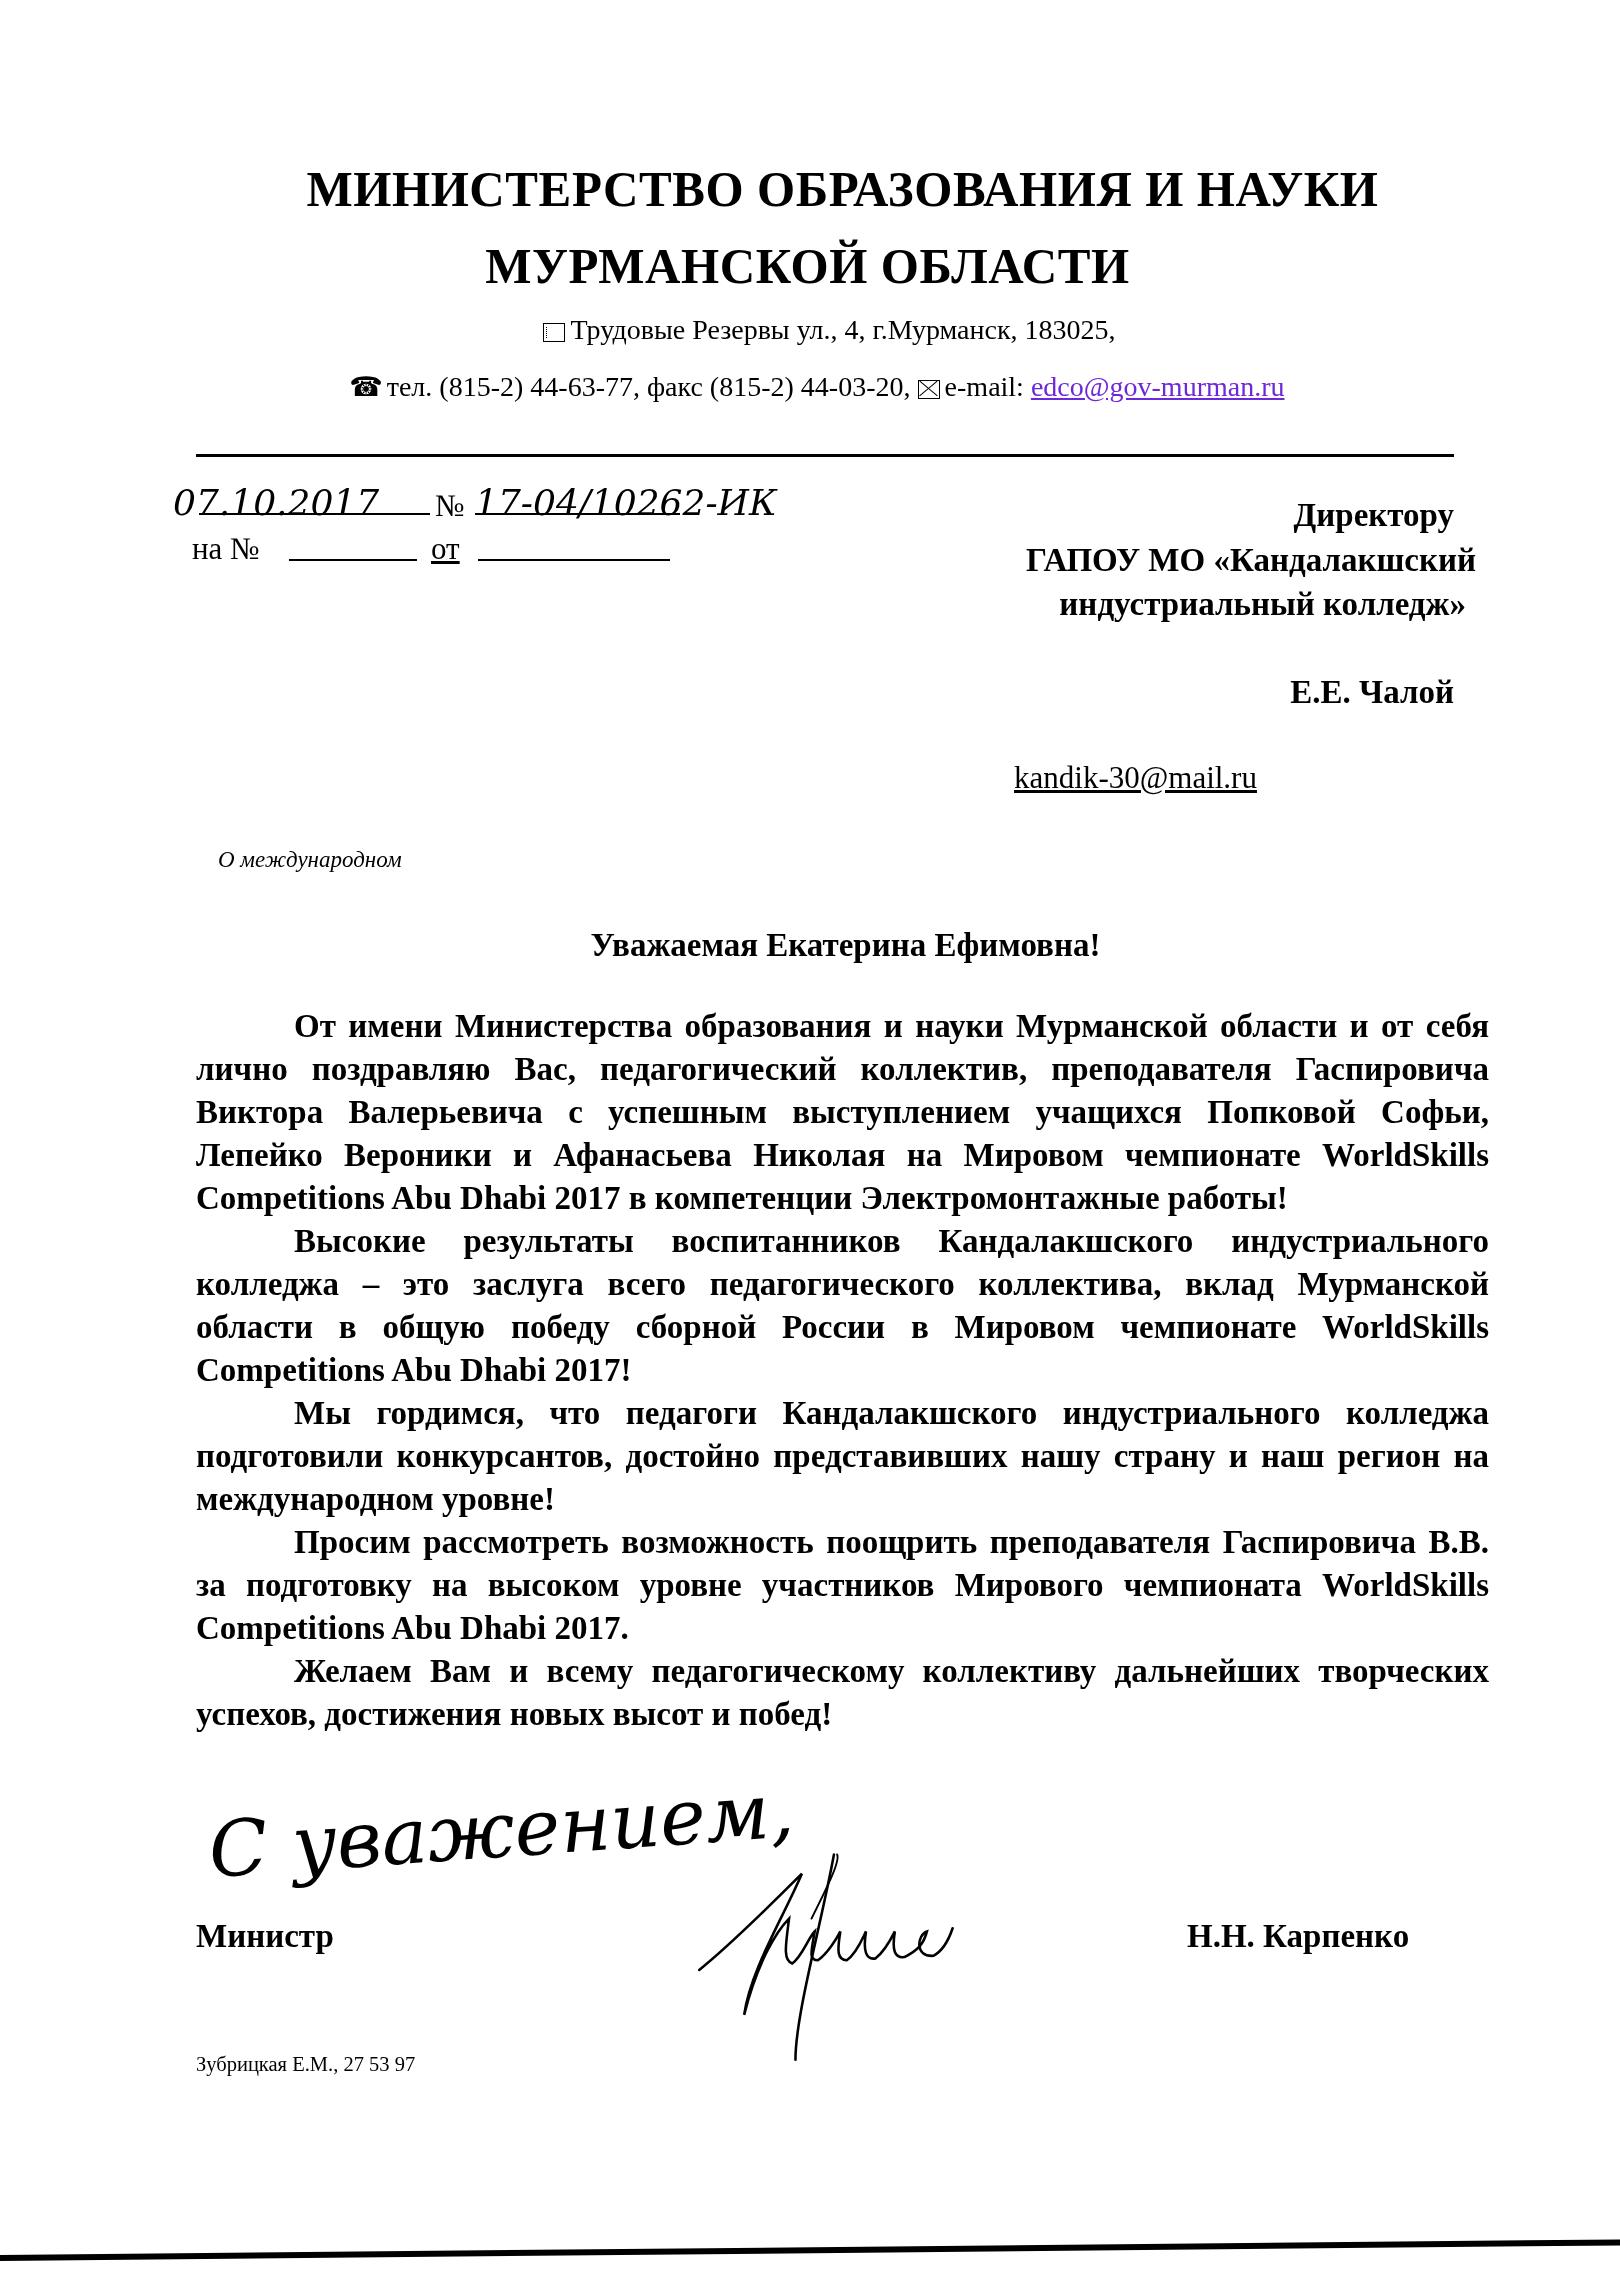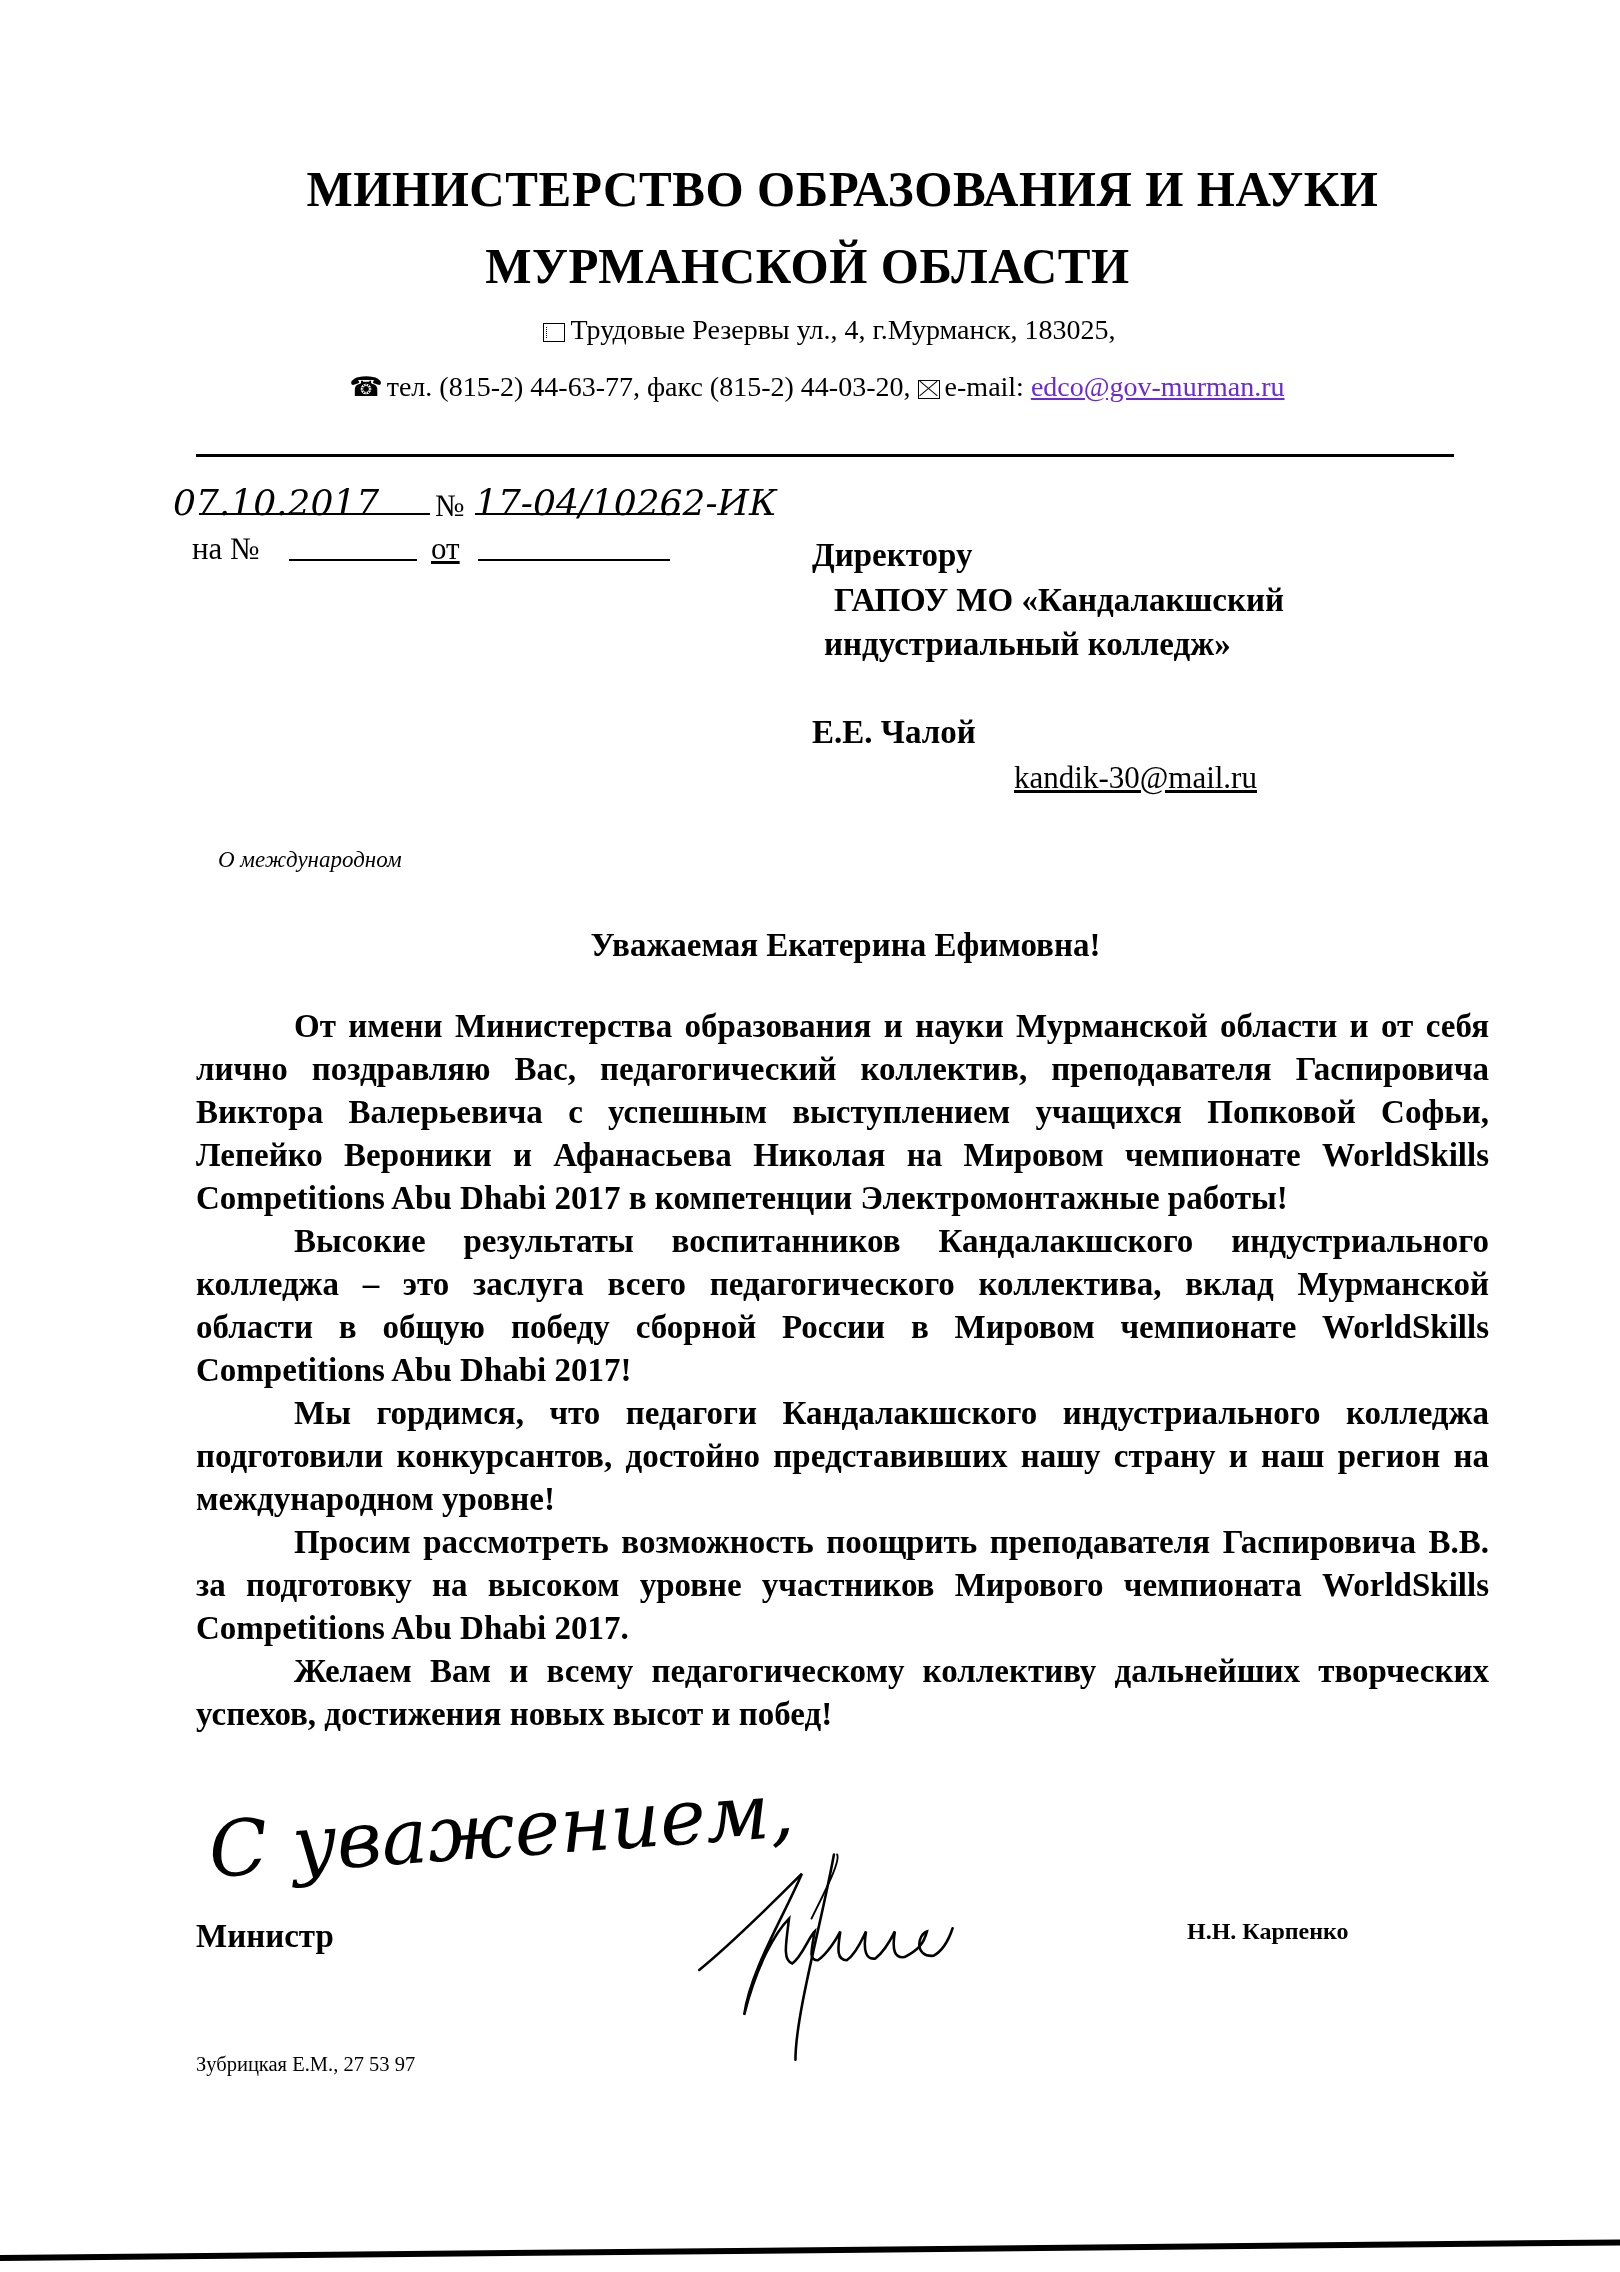--- a/index.html
+++ b/index.html
@@ -46,42 +46,42 @@
   #reg-date { left: 173px; top: 482px; }
   #reg-date-line { left: 199px; top: 513px; width: 231px; height: 1.9px; background: #000; }
   #reg-no-label { left: 435px; top: 488px; font-size: 31px; }
   #reg-no-value { left: 475px; top: 482px; }
   #reg-no-line { left: 475px; top: 513px; width: 205px; height: 1.9px; background: #000; }
   #ref-label { left: 192px; top: 531px; font-size: 31px; }
   #ref-no-line { left: 289px; top: 559px; width: 128px; height: 1.9px; background: #000; }
   #ref-from-label { left: 431px; top: 531px; font-size: 31px; text-decoration: underline; }
   #ref-from-line { left: 478px; top: 559px; width: 192px; height: 1.9px; background: #000; }
   
-  .addressee { left: 853px; width: 642px; text-align: left; font-weight: bold; font-size: 33px; margin-top: 40px; }
+  .addressee { left: 853px; width: 642px; text-align: right; font-weight: bold; font-size: 33px; }
   #addr-1 { top: 497px; left: 812px; }
   #addr-2 { top: 542px; left: 834px; }
   #addr-3 { top: 586px; left: 824px; }
   #addr-4 { top: 674px; left: 812px; }
   #addr-email { left: 943px; top: 760px; width: 385px; text-align: center; font-size: 31px; text-decoration: underline; font-weight: normal; }
   #subject { left: 218px; top: 847px; font-style: italic; font-size: 23px; }
   #greeting { left: 0; width: 1621px; text-align: center; top: 927px; font-weight: bold; font-size: 33px; left: 35px; }
   
   #body {
     left: 196px; top: 1005px; width: 1293px; font-size: 33px; line-height: 43px;
     text-align: justify;
     font-weight: bold;
   }
   #body p { margin: 0; text-indent: 98px; }
   
   #closing {
     left: 212px; top: 1806px; font-family: "DejaVu Serif", serif; font-style: italic;
     font-size: 77px; transform: rotate(-4deg); transform-origin: left bottom;
   }
   #signer-title { left: 196px; top: 1918px; font-weight: bold; font-size: 33px; }
-  #signer-name { left: 1187px; top: 1918px; font-weight: bold; font-size: 24px; }
+  #signer-name { left: 1187px; top: 1918px; font-weight: bold; font-size: 33px; }
   #signature { left: 680px; top: 1848px; width: 449px; height: 231px; }
   #executor { left: 196px; top: 2029px; font-size: 20.5px; margin-top: 24px; }
   #bottom-rule { left: 0; top: 2255px; width: 1621px; height: 6.4px; background: #000; transform: rotate(-0.55deg); transform-origin: left center; }
 </style>
 </head>
 <body>
 
 <div class="abs ministry-title" id="title1">МИНИСТЕРСТВО ОБРАЗОВАНИЯ И НАУКИ</div>
 <div class="abs ministry-title" id="title2">МУРМАНСКОЙ ОБЛАСТИ</div>
 

